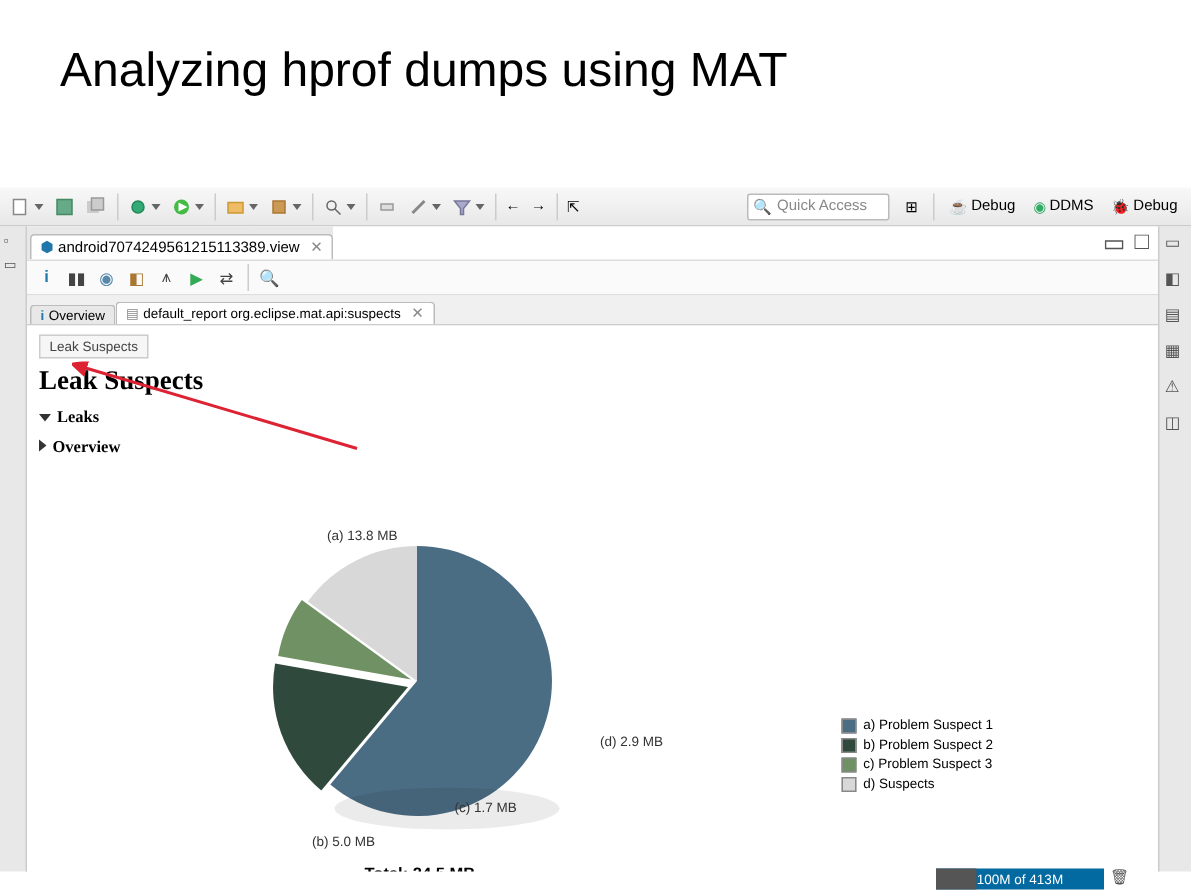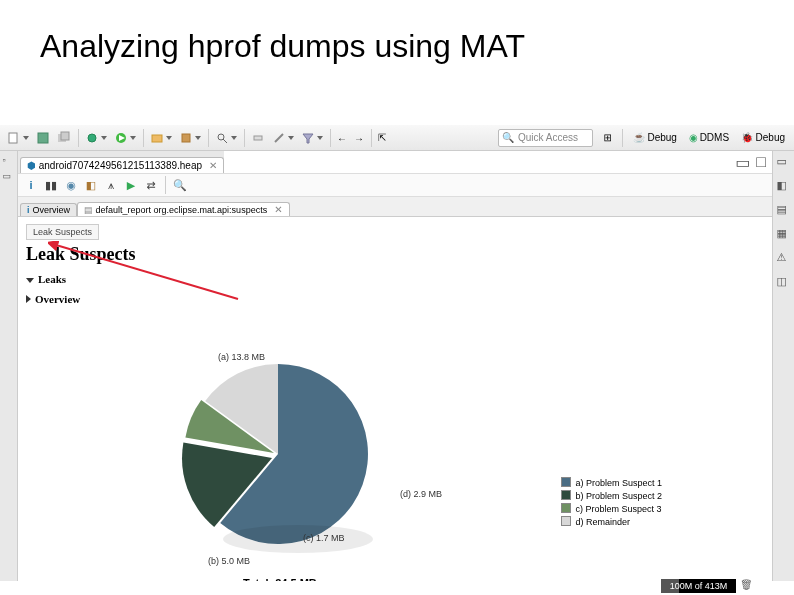--- a/index.html
+++ b/index.html
@@ -47,25 +47,25 @@
   .twisty.right { border-top: 4px solid transparent; border-bottom: 4px solid transparent; border-left: 5px solid #333; }
   
   .callout { position: absolute; top: 77px; left: 180px; font-size: 13px; font-weight: bold; font-style: italic; color: #000; z-index: 5; }
   .arrow-svg { position: absolute; top: 24px; left: 30px; z-index: 4; pointer-events: none; }
   
   .pie-area { position: absolute; top: 150px; left: 90px; width: 500px; height: 260px; }
   .pie-label { position: absolute; font-size: 9px; color: #333; }
   .total-label { position: absolute; font-size: 11px; font-weight: bold; }
   
   .legend { position: absolute; top: 260px; right: 110px; font-size: 9px; line-height: 13px; }
-  .legend-row { display: flex; gap: 4px; }
+  .legend-row { display: flex; align-items: center; gap: 4px; }
   .legend-sw { width: 10px; height: 10px; border: 1px solid #888; }
   
   .status-bar { position: absolute; bottom: 2px; left: 0; right: 0; display: flex; justify-content: flex-end; padding-right: 40px; align-items: center; }
-  .mem-bar { width: 75px; height: 14px; background: #000000; color: #fff; font-size: 9px; display: flex; align-items: center; justify-content: center; position: relative; }
+  .mem-bar { width: 112px; height: 14px; background: #0369a1; color: #fff; font-size: 9px; display: flex; align-items: center; justify-content: center; position: relative; }
   .mem-bar::before { content:''; position:absolute; left:0; top:0; bottom:0; width: 24%; background:#555; }
   .mem-text { position: relative; z-index:1; }
   .trash-btn { width:14px; height:14px; margin-left:4px; font-size:10px; color:#555; }
   
   .top-row { display:flex; }
   .tab-right-controls { margin-left:auto; display:flex; align-items:center; gap:6px; padding-right:6px; color:#555; }
 </style>
 </head>
 <body>
 
@@ -177,21 +177,21 @@
     <div class="left-gutter">
       <span class="mini-icon">▫</span>
       <span class="mini-icon">▭</span>
     </div>
 
     <div class="main-area">
       <div class="top-row">
         <div class="editor-tabs">
           <div class="editor-tab">
             <span style="color:#27a">⬢</span>
-            <span>android7074249561215113389.heap</span>
+            <span>android7074249561215113389.view</span>
             <span class="close-x">✕</span>
           </div>
         </div>
         <div class="tab-right-controls">
           <span>▭</span>
           <span>□</span>
         </div>
       </div>
 
       <div class="inner-toolbar">
@@ -261,21 +261,21 @@
           <div class="legend-row">
               <span class="legend-sw" style="background:#2f4a3d"></span>
               <span>b) Problem Suspect 2</span>
             </div>
           <div class="legend-row">
               <span class="legend-sw" style="background:#6f9163"></span>
               <span>c) Problem Suspect 3</span>
             </div>
           <div class="legend-row">
               <span class="legend-sw" style="background:#d8d8d8"></span>
-              <span>d) Remainder</span>
+              <span>d) Suspects</span>
             </div>
         </div>
       </div>
     </div>
 
     <div class="right-gutter">
       <span class="g-icon">▭</span>
       <span class="g-icon">◧</span>
       <span class="g-icon">▤</span>
       <span class="g-icon">▦</span>

